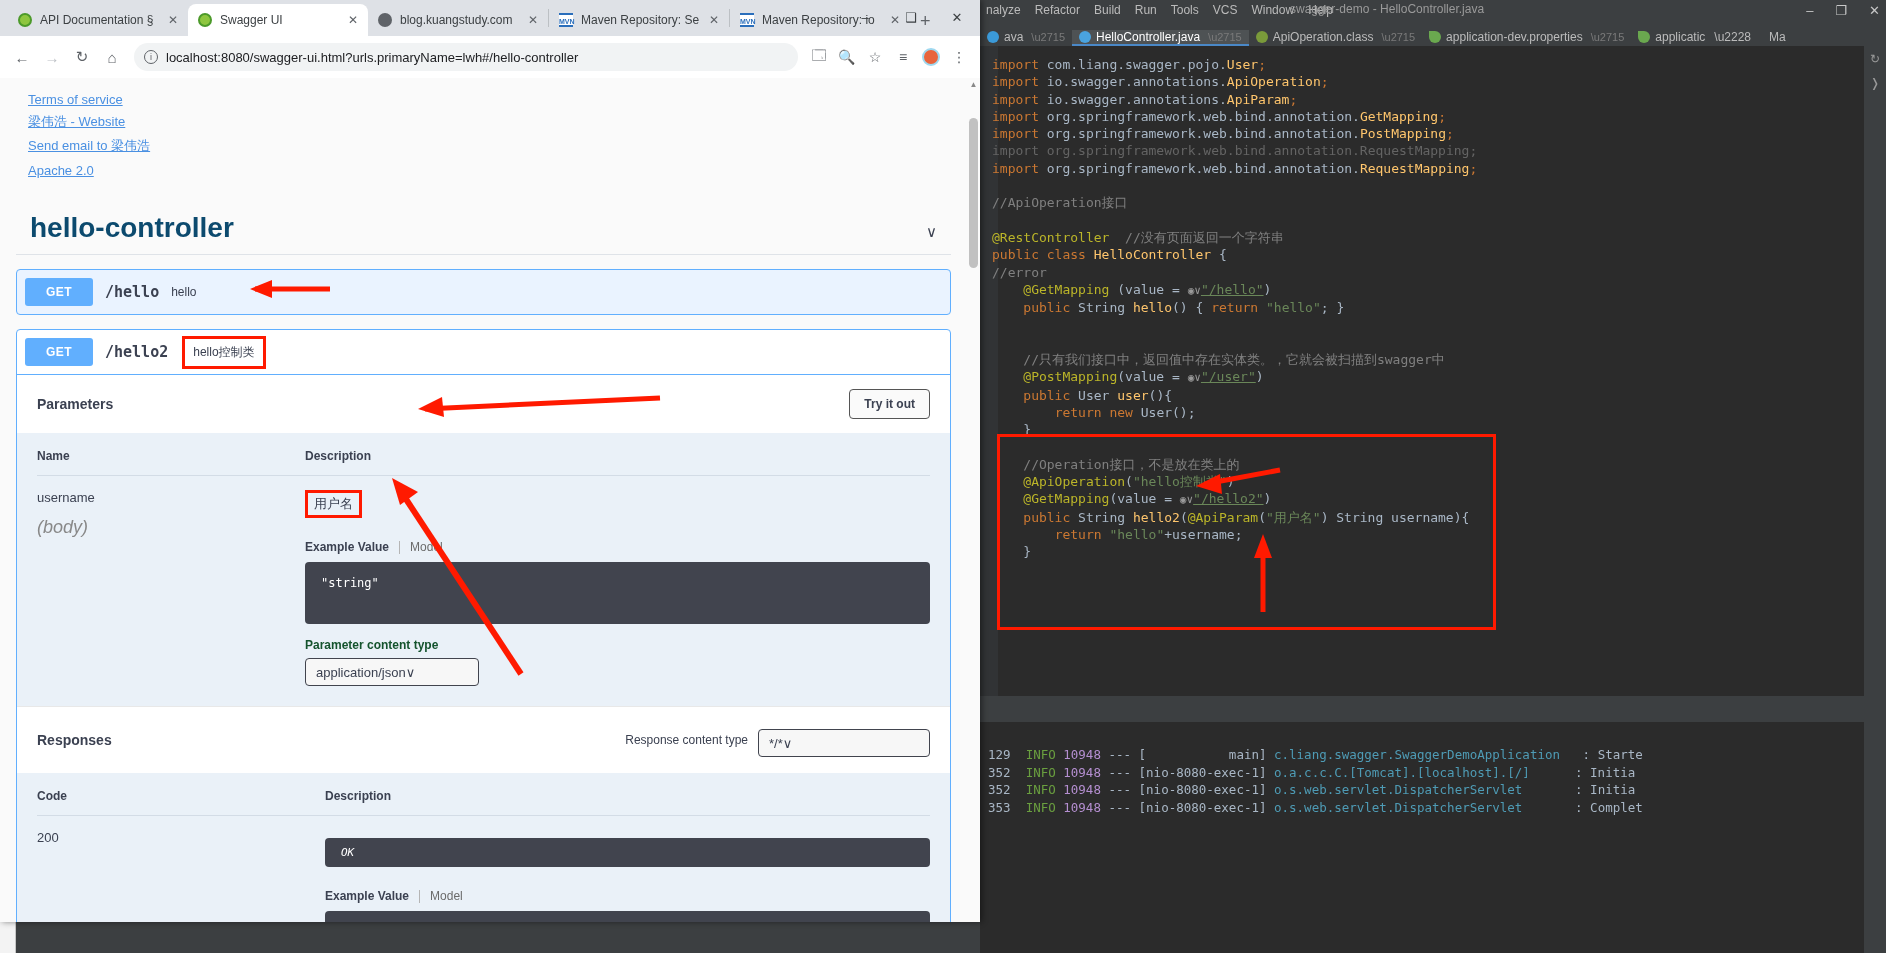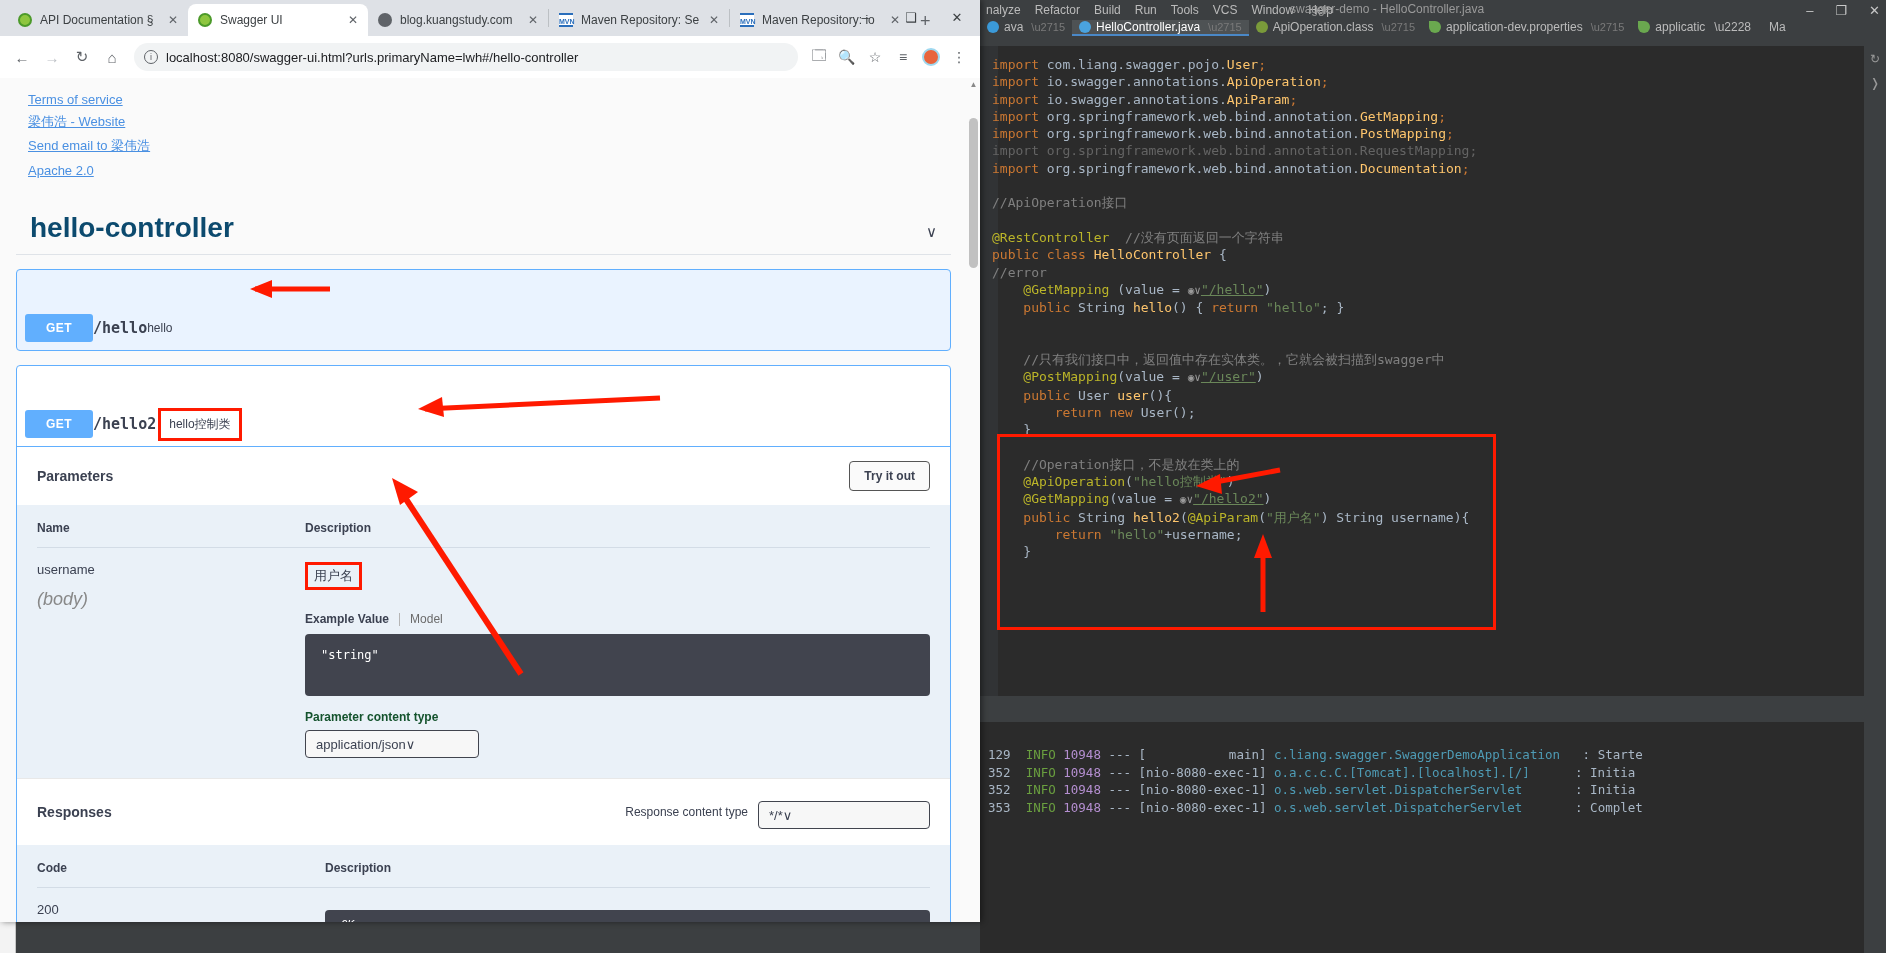--- a/index.html
+++ b/index.html
@@ -27,21 +27,21 @@
   .ide-title {
     position: absolute; left: 1290px; top: 2px; font-size: 12px; color: #9a9a9a;
   }
   .win-btns {
     position: absolute; right: 6px; top: 0; height: 20px;
     display: flex; gap: 22px; align-items: center; color: #c8c8c8; font-size: 13px;
   }
 
   .ide-tabs {
     position: absolute; left: 980px; top: 20px; width: 906px; height: 26px;
-    background: #3c3f41; display: flex; align-items: flex-start; font-size: 12px;
+    background: #3c3f41; display: flex; align-items: flex-end; font-size: 12px;
   }
   .ide-tab {
     display: flex; align-items: center; gap: 5px;
     padding: 0 7px; color: #bbbbbb; white-space: nowrap;
     border-bottom: 2px solid transparent;
   }
   .ide-tab.active { background: #4e5254; border-bottom-color: #4a88c7; color: #ffffff; }
   .ide-tab .x { color: #7a7a7a; font-size: 11px; margin-left: 3px; }
   .tabicon {
     width: 12px; height: 12px; border-radius: 50%;
@@ -222,21 +222,21 @@
   .opblock-tag .tagdesc { font-size: 13px; color: #3b4151; margin-left: 12px; flex: 1 1 auto;}
   .chev-big { color: #3b4151; font-size: 15px; }
 
   .opblock {
     border: 1px solid #61affe; border-radius: 4px; margin-top: 14px;
     background: #eaf3ff;
   }
   .opblock.collapsed { background: #eaf3ff; }
   .opblock.open { background: #ffffff; }
   .opblock-summary {
-    display: flex; align-items: center; padding: 5px 8px; min-height: 44px; margin-top: 36px;
+    display: flex; align-items: center; gap: 12px; padding: 5px 8px; min-height: 44px;
   }
   .http-verb {
     background: #61affe; color: #fff; font-size: 12px; font-weight: bold;
     letter-spacing: .5px; border-radius: 3px;
     width: 68px; height: 28px; display: flex; align-items: center; justify-content: center;
   }
   .op-path {
     font-family: "DejaVu Sans Mono", monospace; font-size: 15px; font-weight: bold; color: #3b4151;
   }
   .op-desc { font-size: 12px; color: #3b4151; }
@@ -369,21 +369,21 @@
     </div>
 
     <div class="ide-editor">
       <div class="gutter"></div>
       <pre class="code"><span class="kw">import</span> <span class="cls">com.liang.swagger.pojo.</span><span class="fld">User</span><span class="kw">;</span>
 <span class="kw">import</span> <span class="cls">io.swagger.annotations.</span><span class="fld">ApiOperation</span><span class="kw">;</span>
 <span class="kw">import</span> <span class="cls">io.swagger.annotations.</span><span class="fld">ApiParam</span><span class="kw">;</span>
 <span class="kw">import</span> <span class="cls">org.springframework.web.bind.annotation.</span><span class="fld">GetMapping</span><span class="kw">;</span>
 <span class="kw">import</span> <span class="cls">org.springframework.web.bind.annotation.</span><span class="fld">PostMapping</span><span class="kw">;</span>
 <span class="dim">import org.springframework.web.bind.annotation.RequestMapping;</span>
-<span class="kw">import</span> <span class="cls">org.springframework.web.bind.annotation.</span><span class="fld">Documentation</span><span class="kw">;</span>
+<span class="kw">import</span> <span class="cls">org.springframework.web.bind.annotation.</span><span class="fld">RequestMapping</span><span class="kw">;</span>
 
 <span class="cmt">//ApiOperation接口</span>
 
 <span class="anno">@RestController</span>  <span class="cmt">//没有页面返回一个字符串</span>
 <span class="kw">public class</span> <span class="fld">HelloController</span> {
 <span class="cmt">//error</span>
     <span class="anno">@GetMapping</span> (value = <span class="globe">◉∨</span><span class="str link">"/hello"</span>)
     <span class="kw">public</span> String <span class="fld">hello</span>() { <span class="kw">return</span> <span class="str">"hello"</span>; }
 
 

